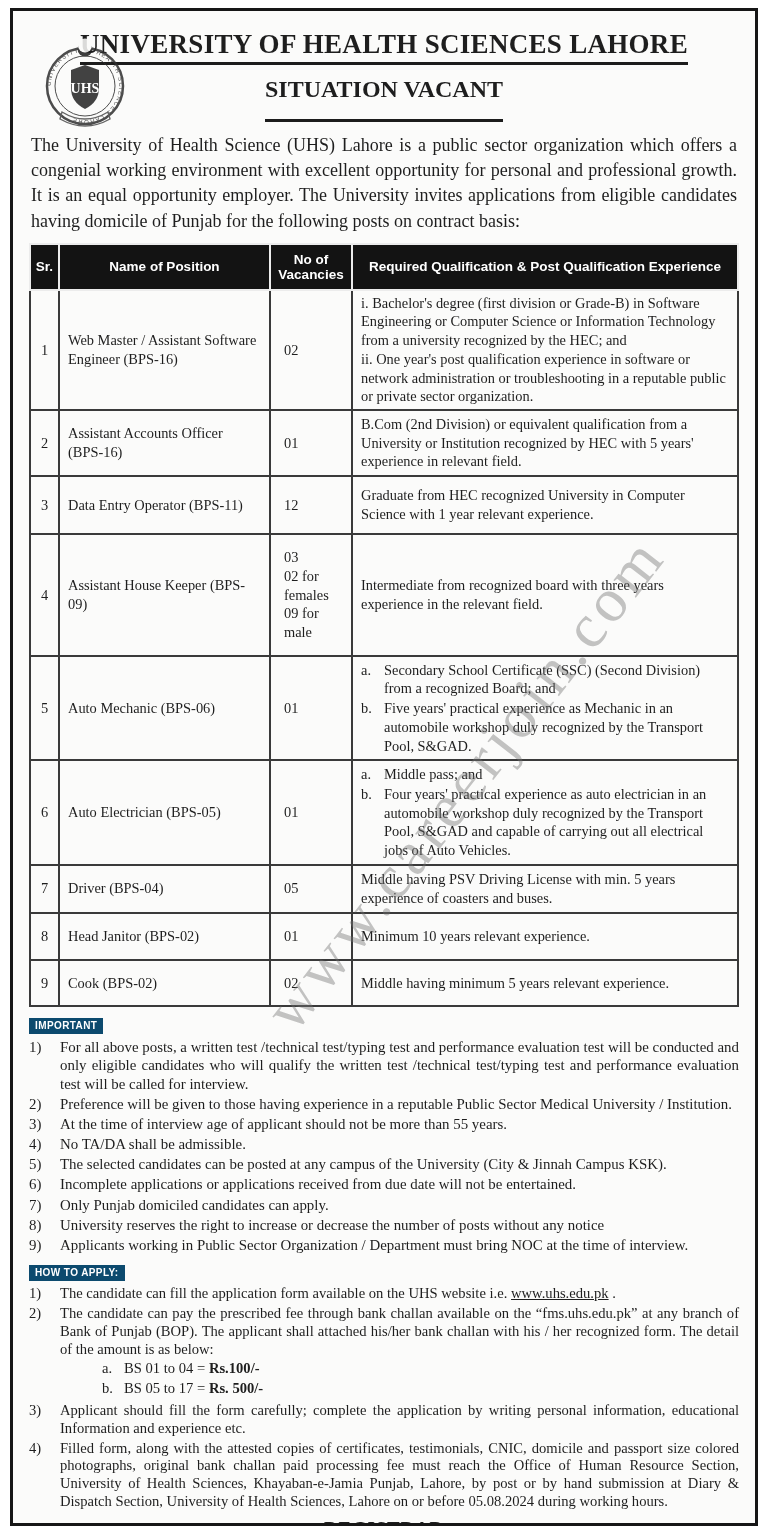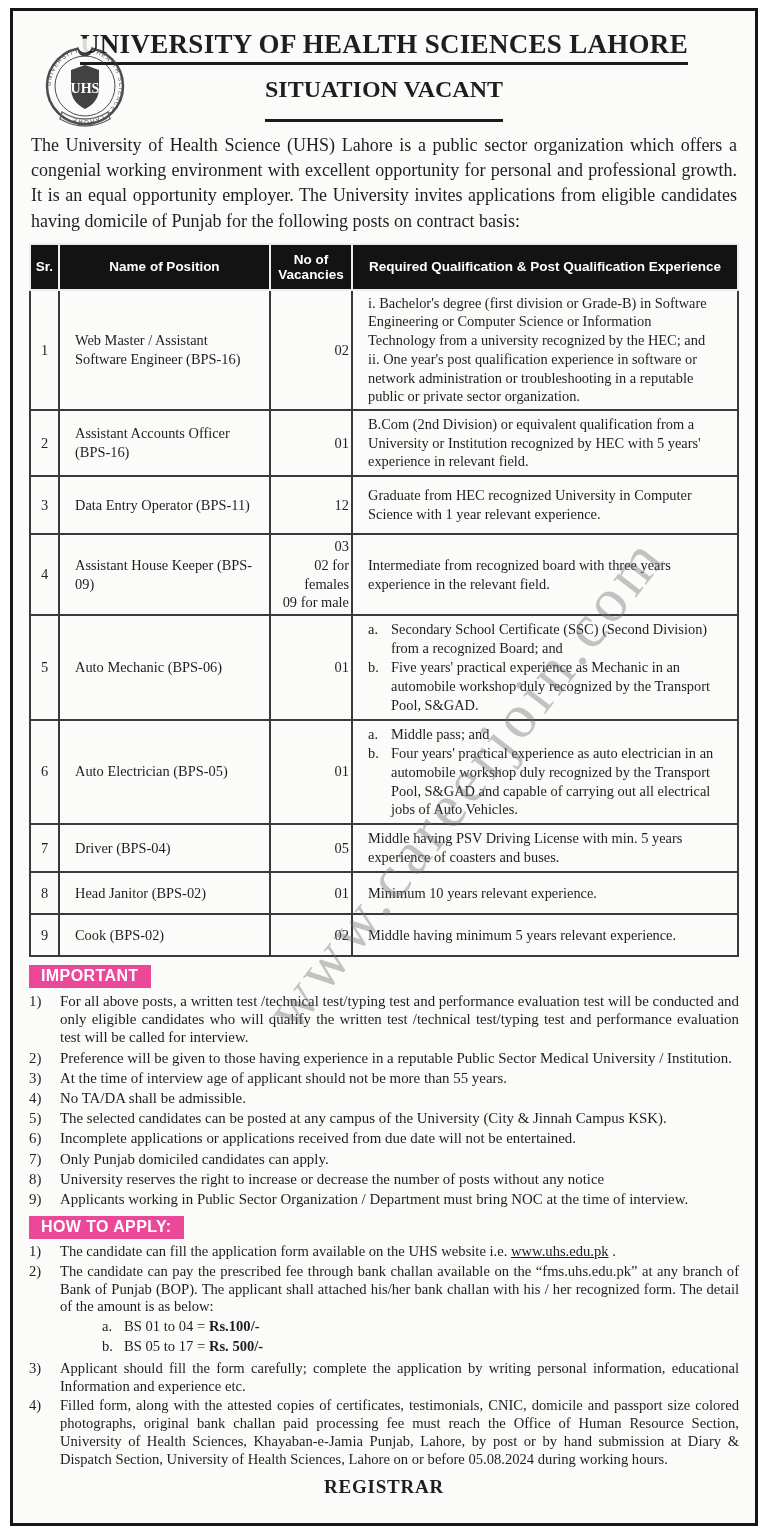--- a/index.html
+++ b/index.html
@@ -20,41 +20,41 @@
   .logo{position:absolute;left:6px;top:4px;width:100px;height:100px;opacity:.85;}
   h1{margin:12px 0 0;font-size:27px;font-weight:bold;letter-spacing:.3px;}
   h1 span{display:inline-block;border-bottom:3px solid #1c1c1c;padding-bottom:2px;}
   h2{margin:11px 0 0;font-size:24px;font-weight:bold;}
   h2 span{display:inline-block;border-bottom:3px solid #1c1c1c;padding-bottom:16px;}
   .intro{margin:11px 2px 0;font-size:18px;line-height:1.4;text-align:justify;}
   
   table{width:100%;border-collapse:collapse;border:2px solid #0369a1;margin-top:9px;}
   th{background:var(--bar);color:#fff;font-family:"Liberation Sans",sans-serif;font-size:13.5px;
      padding:7px 2px;border:2px solid #ececec;font-weight:bold;}
-  td{border:2px solid var(--grid);font-size:14.4px;padding:3px 15px;vertical-align:middle;line-height:1.3;}
+  td{border:2px solid var(--grid);font-size:14.4px;padding:3px 8px;vertical-align:middle;line-height:1.3;}
   td.sr{text-align:center;padding:2px;}
-  td.vac{text-align:right;white-space:pre-line;padding:2px;}
+  td.vac{text-align:left;white-space:pre-line;padding:13px;}
   td.pre{white-space:pre-line;}
   .qitem{display:flex;gap:9px;margin:1px 0;}
   .qlabel{flex:none;width:14px;}
   .qtext{flex:1;}
   tbody tr:nth-child(1){height:112px}
   tbody tr:nth-child(2){height:66px}
   tbody tr:nth-child(3){height:58px}
   tbody tr:nth-child(4){height:72px}
   tbody tr:nth-child(5){height:84px}
   tbody tr:nth-child(6){height:82px}
   tbody tr:nth-child(7){height:48px}
   tbody tr:nth-child(8){height:42px}
   tbody tr:nth-child(9){height:42px}
   tbody tr:nth-child(10){height:44px}
   
   section{margin-top:8px;}
-  .blackbar{display:inline-block;background:#ec4899;color:#fff;font-family:"Liberation Sans",sans-serif;
-    font-weight:bold;font-size:16px;padding:2px 12px 3px;letter-spacing:.4px;}
+  .blackbar{display:inline-block;background:#0c4a6e;color:#fff;font-family:"Liberation Sans",sans-serif;
+    font-weight:bold;font-size:10px;padding:2px 6px 3px;letter-spacing:.4px;}
   ol.numlist{list-style:none;margin:4px 0 0;padding:0;font-size:14.9px;}
   ol.numlist li{display:flex;gap:5px;margin-bottom:2px;line-height:1.22;}
   .num{flex:none;width:26px;}
   .litext{flex:1;text-align:justify;}
   .howto ol.numlist{font-size:14.6px;}
   .subitem{display:flex;gap:8px;margin:2px 0 2px 42px;}
   .subnum{flex:none;width:14px;}
   .b{font-weight:bold;}
   .u{text-decoration:underline;}
   .lastdate{text-align:center;font-weight:bold;font-size:24px;margin:10px 0 6px;}

